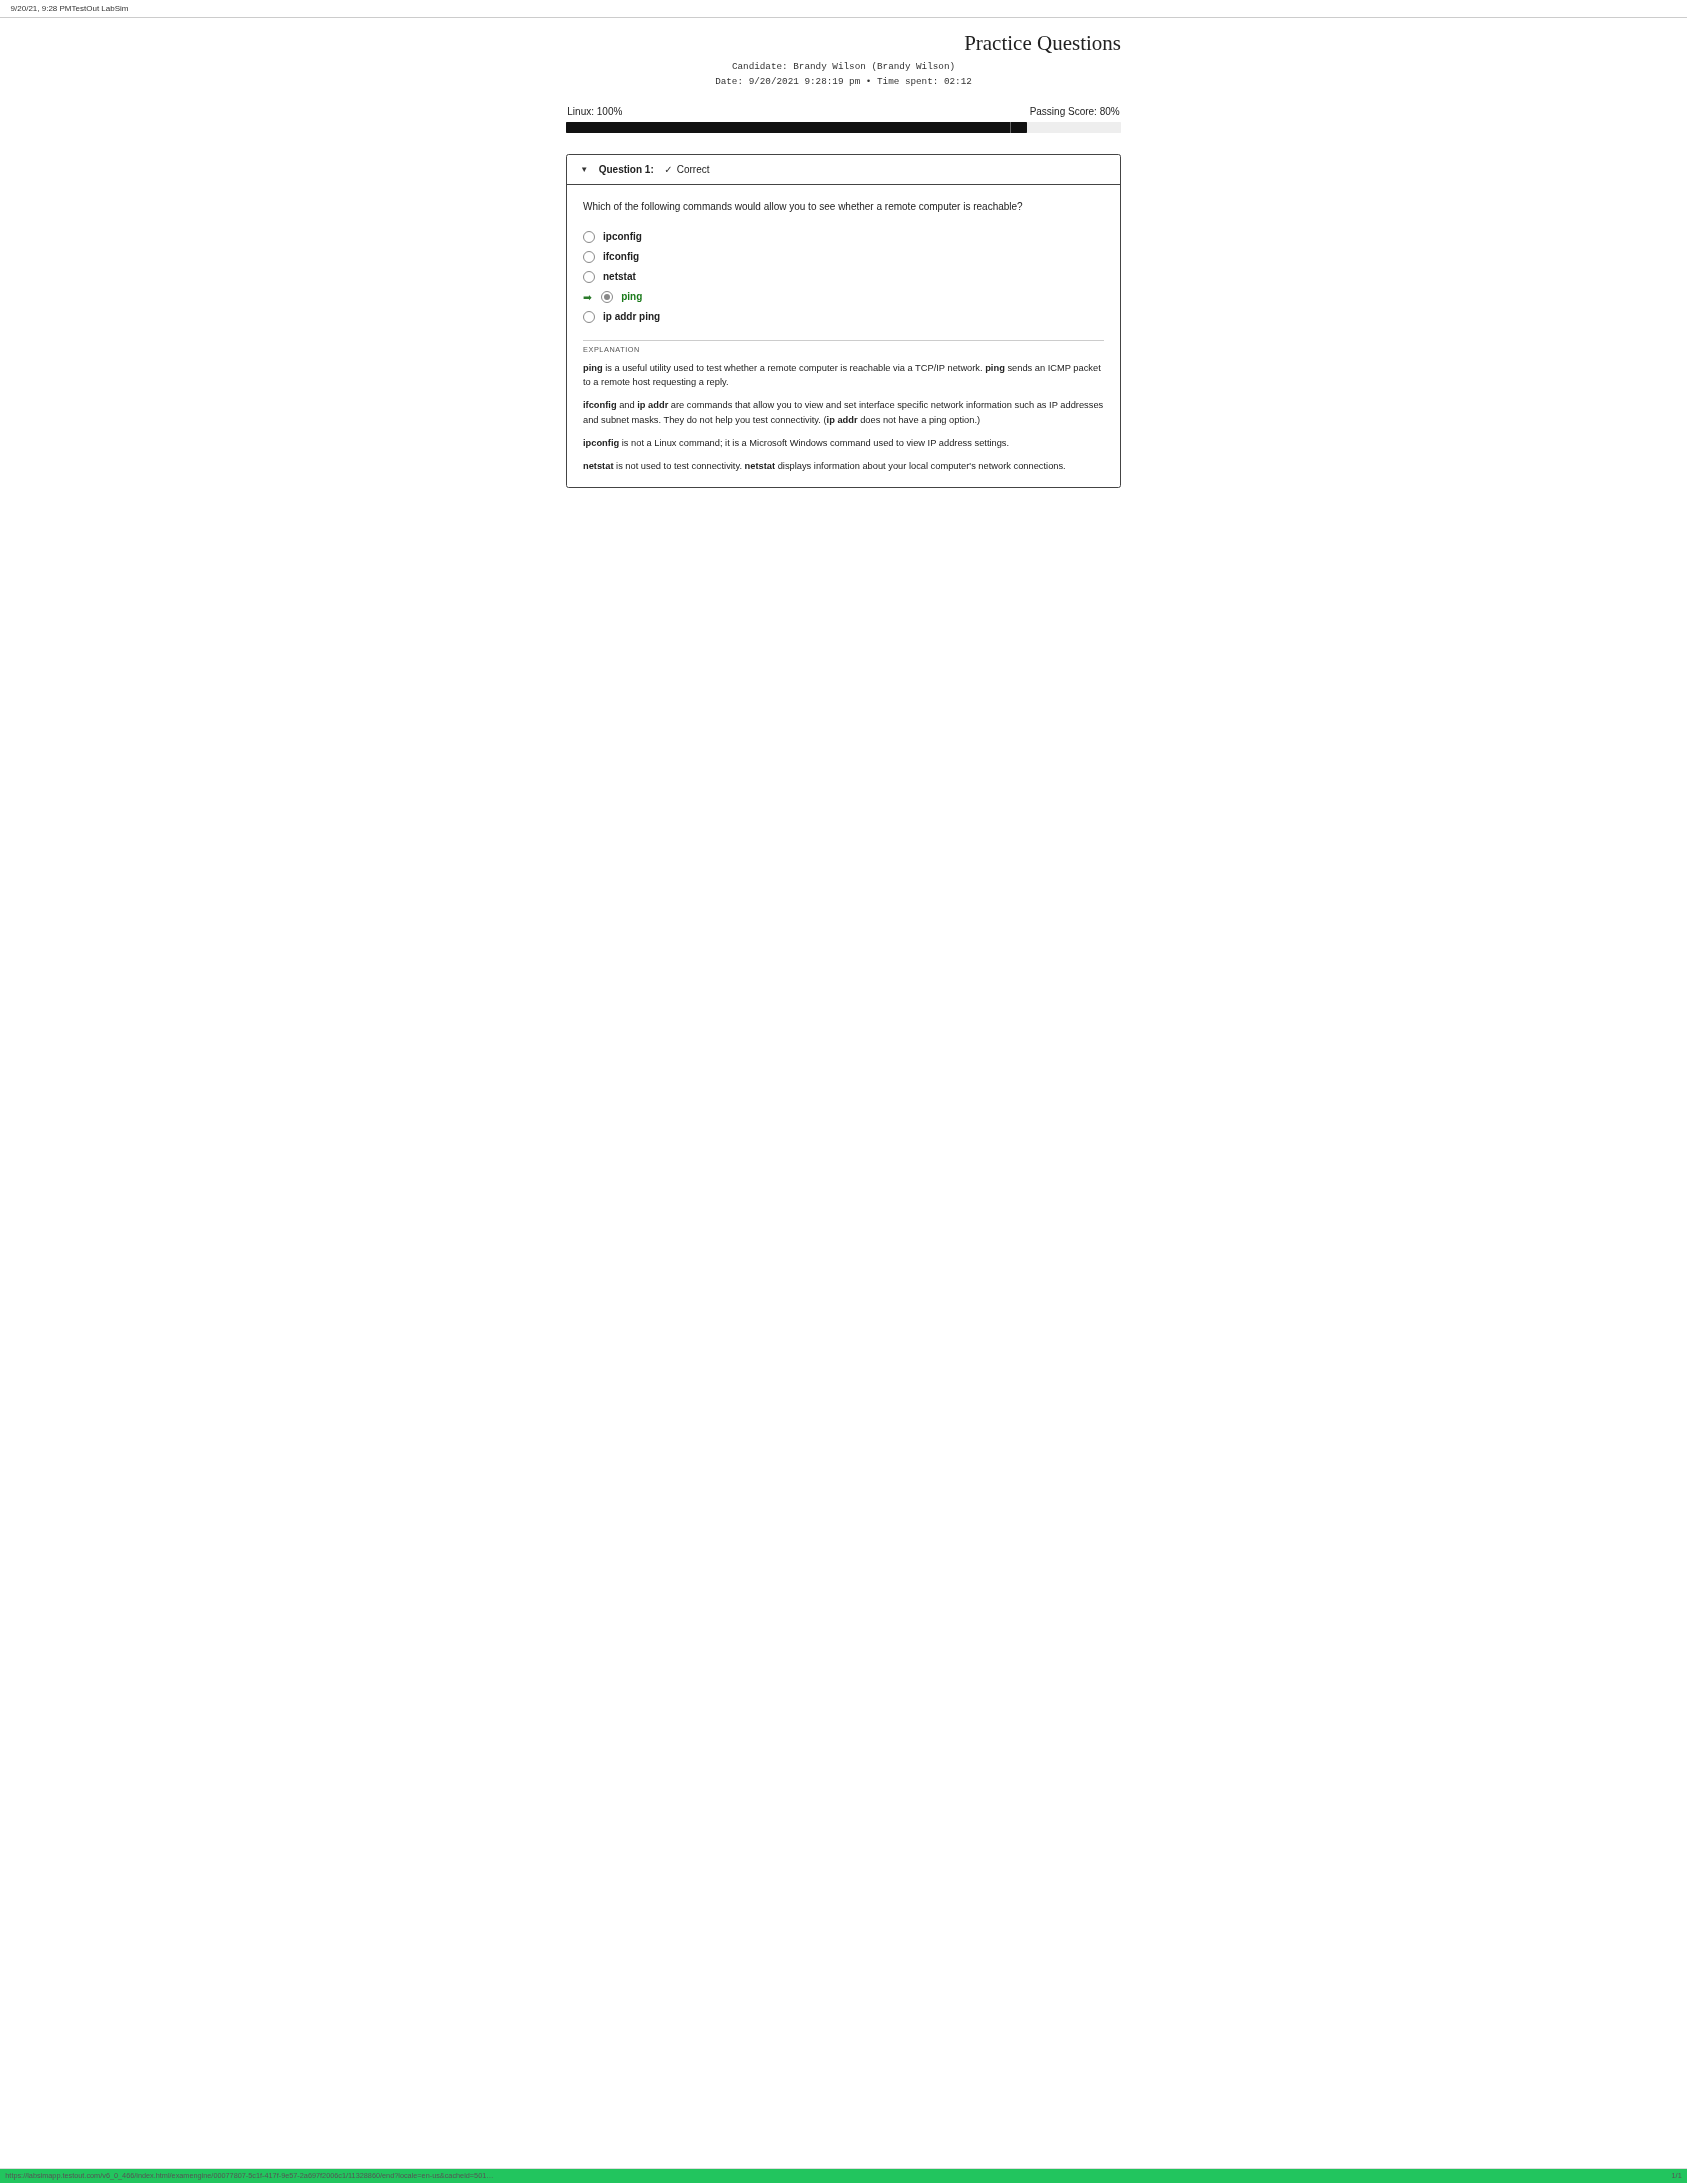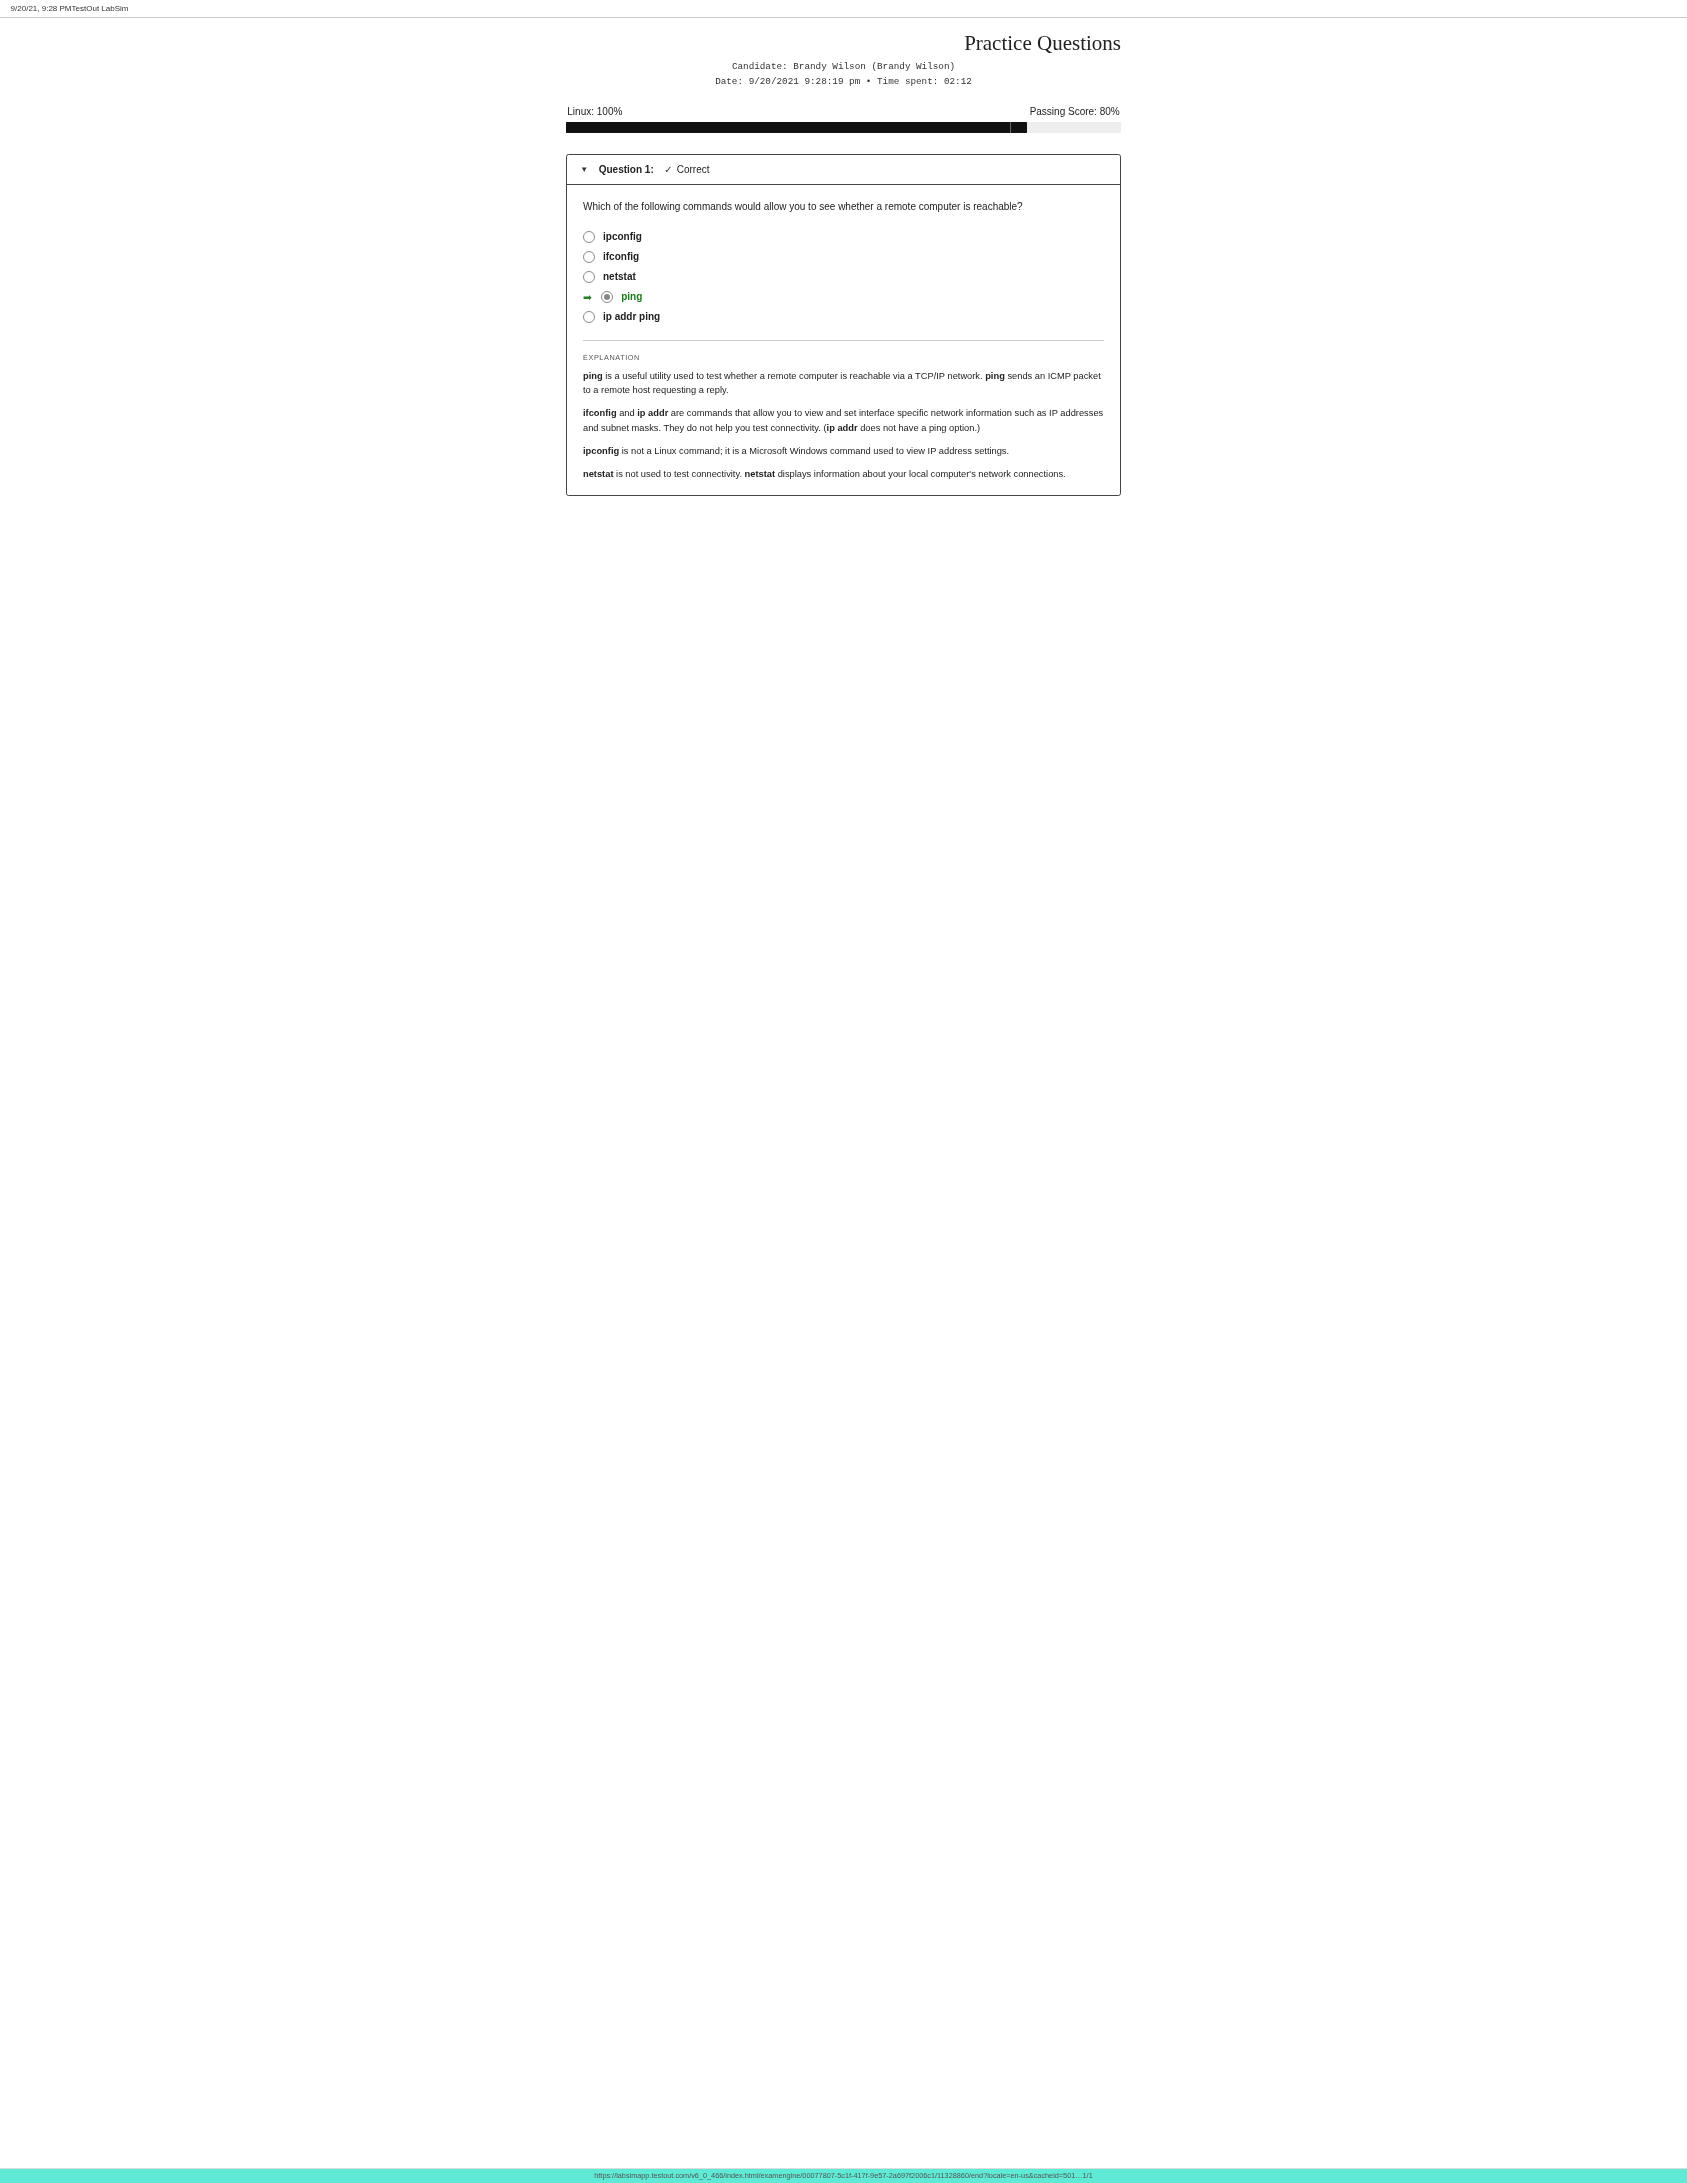--- a/index.html
+++ b/index.html
@@ -179,21 +179,21 @@
       color: #1a7a1a;
       font-weight: bold;
     }
 
     .answer-text {
       font-weight: bold;
     }
 
     .explanation-section {
       border-top: 0.7px solid #ccc;
-      padding-top: 12px;
+      padding-top: 4px;
       margin-top: 0;
     }
 
     .explanation-label {
       font-size: 7.3px;
       text-transform: uppercase;
       letter-spacing: 0.08em;
       color: #555;
       margin-bottom: 6.6px;
       font-family: Arial, sans-serif;
@@ -208,28 +208,28 @@
 
     .explanation-para:last-child {
       margin-bottom: 0;
     }
 
     .url-bar {
       position: fixed;
       bottom: 0;
       left: 0;
       right: 0;
-      background: #5eead4;
+      background: #22c55e;
       border-top: 0.7px solid #ddd;
       padding: 2.6px 5.3px;
       font-size: 7.3px;
       color: #555;
       font-family: Arial, sans-serif;
       display: flex;
-      justify-content: center;
+      justify-content: space-between;
     }
   </style>
 </head>
 <body>
 
 <div class="browser-bar">
   <span>9/20/21, 9:28 PM</span>
   <span>TestOut LabSim</span>
   <span></span>
 </div>

